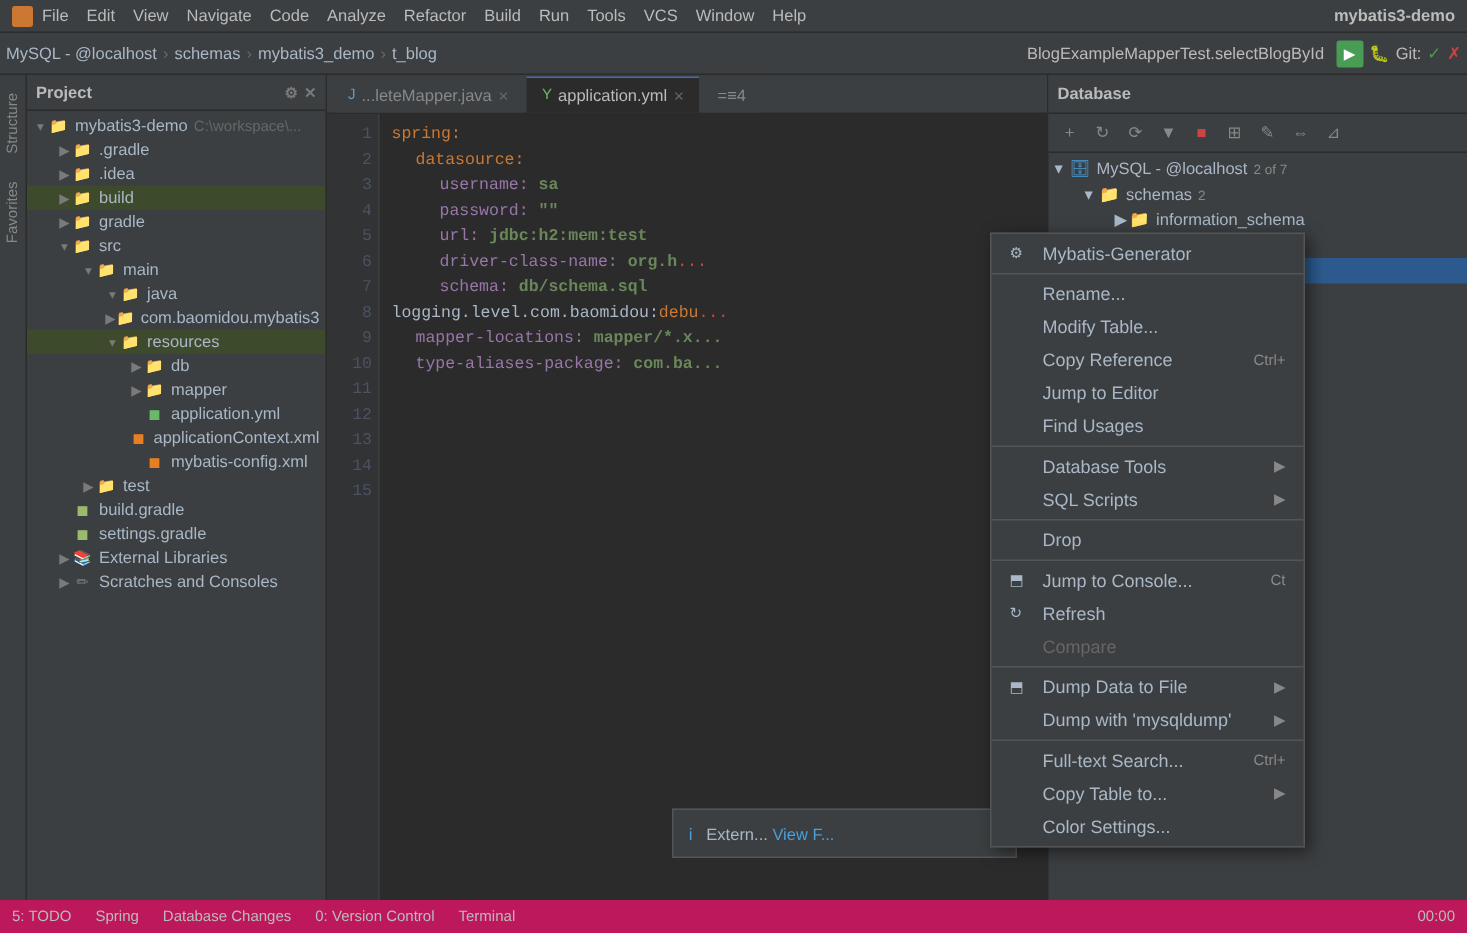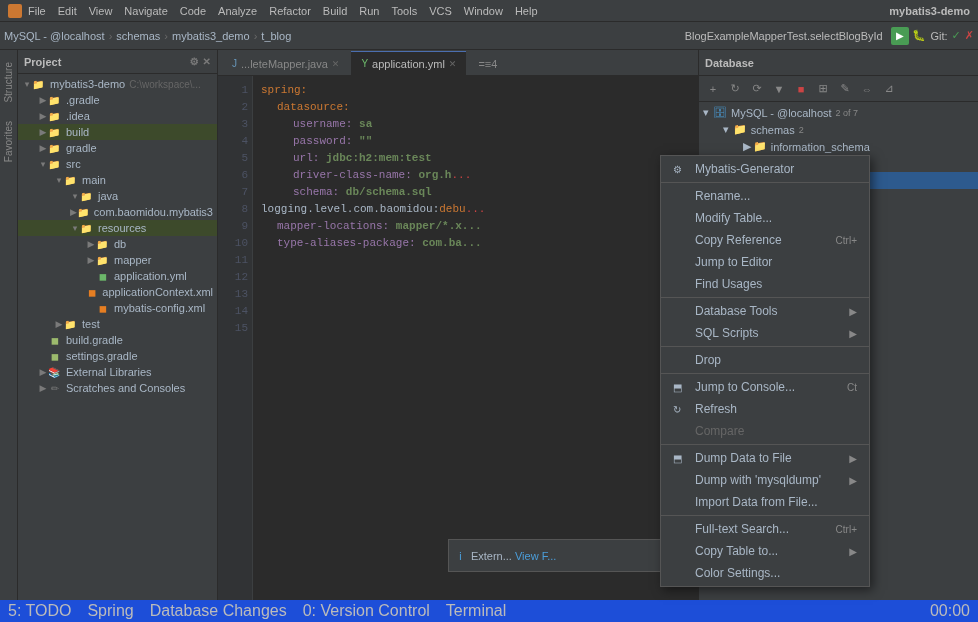--- a/index.html
+++ b/index.html
@@ -338,25 +338,25 @@
       margin: 2px 0;
     }
     .ctx-item-inner {
       display: flex;
       align-items: center;
     }
 
     
     .status-bar {
       height: 22px;
-      background: #1d4ed8;
+      background: #be185d;
       display: flex;
       align-items: center;
       padding: 0 8px;
-      font-size: 16px;
+      font-size: 10px;
       color: #bbb;
       gap: 16px;
     }
     .status-bar .status-item { 
       display: flex; 
       align-items: center; 
       gap: 4px;
       cursor: pointer;
     }
 
@@ -792,26 +792,20 @@
     </div>
     <span class="ctx-shortcut">▶</span>
   </div>
   <div class="ctx-item">
     <div class="ctx-item-inner">
       <span class="ctx-icon"></span>
       <span>Dump with 'mysqldump'</span>
     </div>
     <span class="ctx-shortcut">▶</span>
   </div>
-  <div class="ctx-item">
-    <div class="ctx-item-inner">
-      <span class="ctx-icon"></span>
-      <span>Import Data from File...</span>
-    </div>
-  </div>
   <div class="ctx-separator"></div>
   <div class="ctx-item">
     <div class="ctx-item-inner">
       <span class="ctx-icon"></span>
       <span>Full-text Search...</span>
     </div>
     <span class="ctx-shortcut">Ctrl+</span>
   </div>
   <div class="ctx-item">
     <div class="ctx-item-inner">

